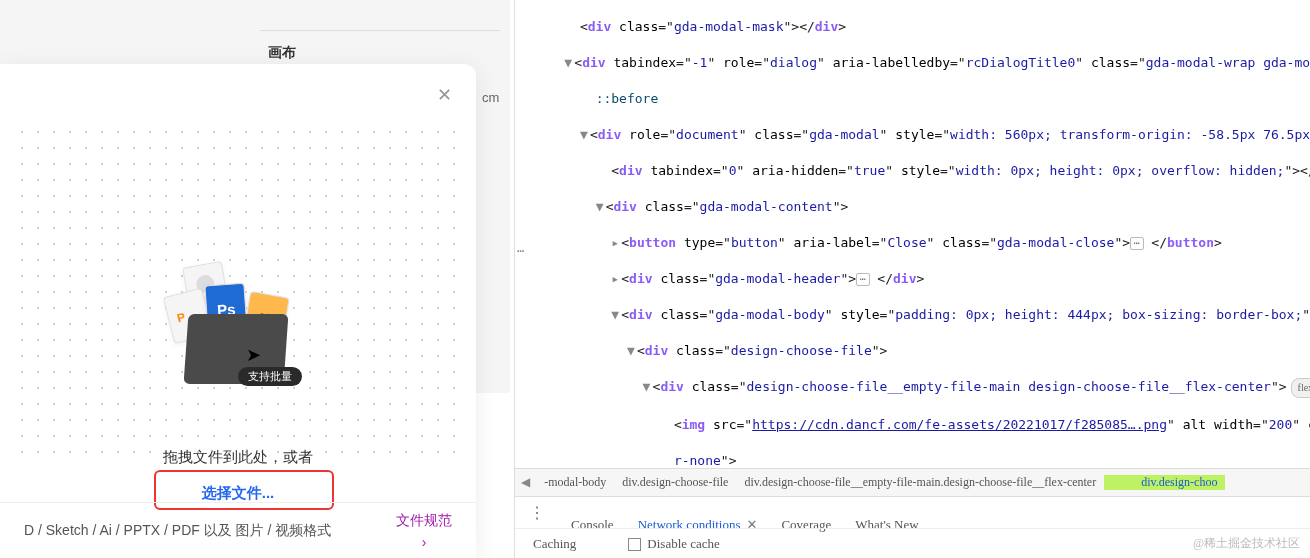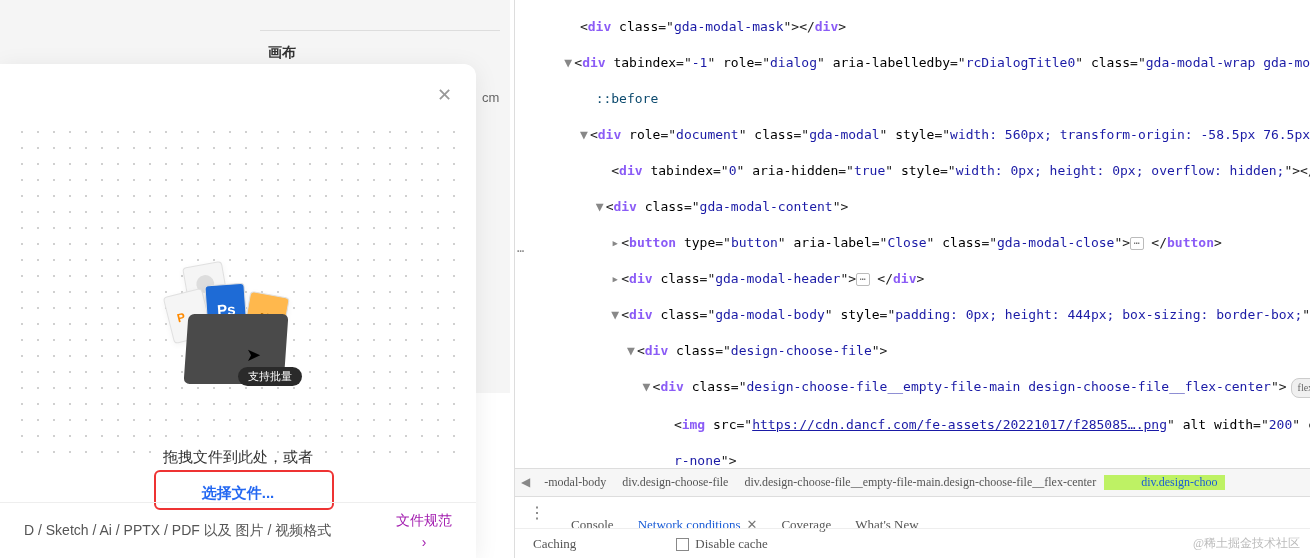--- a/index.html
+++ b/index.html
@@ -58,21 +58,21 @@
   .crumbs-bar .sc { padding:0 6px; color:#888; cursor:pointer; }
   .crumb { padding:0 8px; color:#555; cursor:pointer; white-space:nowrap;font-family:Liberation Serif, serif; }
   .crumb.sel { background:#bef264; color:#1a5cd6;padding-left:37px; }
   
   .drawer-tabs { position:absolute; top:496px; left:0; width:100%; height:32px; border-top:1px solid #ddd; display:flex; align-items:center; font-family:-apple-system; font-size:13px; color:#555; }
   .drawer-tabs .kebab { padding:0 14px; color:#777; font-size:16px; }
   .dt { padding:0 12px; cursor:pointer;margin-top:24px; }
   .dt.active { color:#1a5cd6; }
   .dt .xclose { margin-left:6px; color:#777; }
   
-  .drawer-body { position:absolute; top:528px; left:0; width:100%; height:30px; border-top:1px solid #eee; display:flex; align-items:center; font-family:-apple-system; font-size:13px; color:#555; padding-left:18px; gap:100px; }
+  .drawer-body { position:absolute; top:528px; left:0; width:100%; height:30px; border-top:1px solid #eee; display:flex; align-items:center; font-family:-apple-system; font-size:13px; color:#555; padding-left:18px; gap:52px; }
   .cb { width:13px; height:13px; border:1px solid #888; display:inline-block; margin-right:6px; vertical-align:middle; }
   
   .watermark { position:absolute; bottom:6px; right:10px; font-size:12px; color:#bbb; font-family:-apple-system; }
 </style>
 </head>
 <body>
 
 <div class="left-area">
   <div class="top-divider"></div>
   <div class="canvas-label">画布</div>

